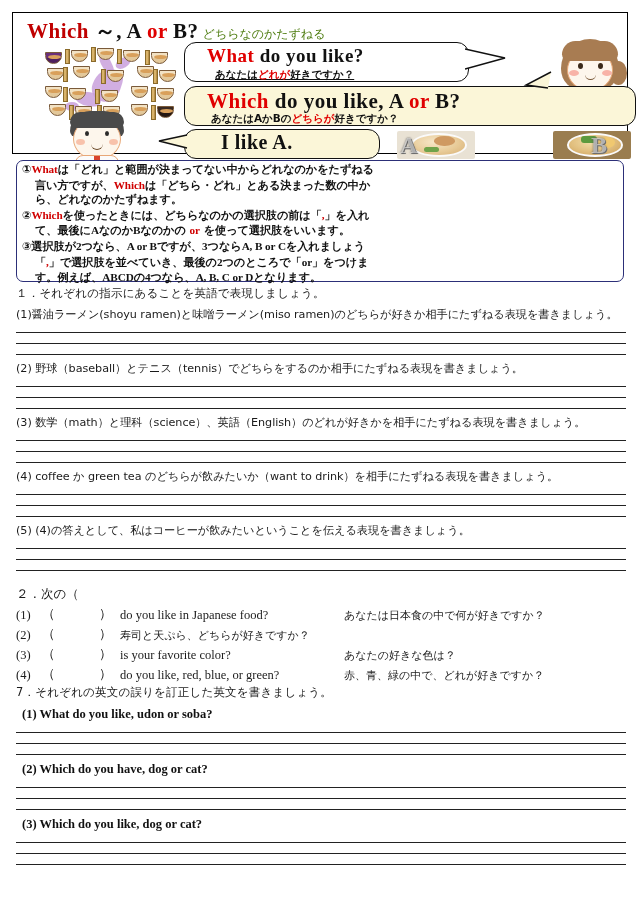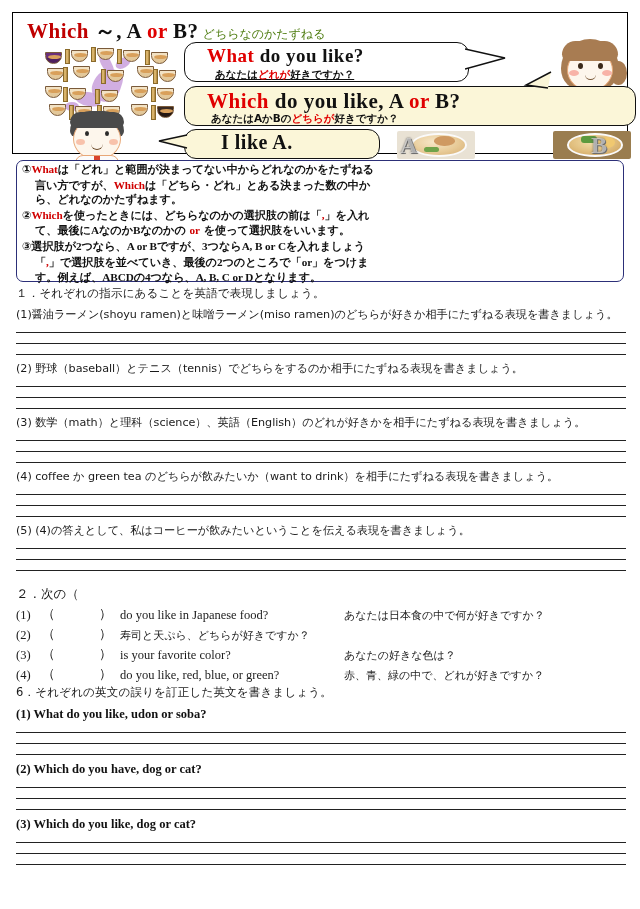--- a/index.html
+++ b/index.html
@@ -348,21 +348,21 @@
   }
   .s2-head-paren {
     font-family: "Liberation Serif", serif;
     font-size: 12.5px;
   }
   .s3-q {
     font-family: "Liberation Serif", serif;
     font-size: 12.5px;
     font-weight: bold;
     color: #111;
-    margin-left: 16px;
+    margin-left: 22px;
   }
 </style>
 </head>
 <body>
 
 <div class="header-box">
 
   <div class="title-line">
     <span class="title-main">Which</span><span class="title-main title-dark"> ～, A </span><span class="title-main title-or">or</span><span class="title-main title-dark"> B?</span>
     <span class="title-jp">どちらなのかたずねる</span>
@@ -583,21 +583,21 @@
         <span class="s2-paren">
           <span>（</span>
           <span>）</span>
         </span>
         <span class="s2-en">do you like, red, blue, or green?</span>
         <span class="s2-jp">赤、青、緑の中で、どれが好きですか？</span>
       </div>
     </div>
 
   <div style="height:2px;"></div>
-  <div class="sec-head">6．それぞれの英文の誤りを訂正した英文を書きましょう。</div>
+  <div class="sec-head">7．それぞれの英文の誤りを訂正した英文を書きましょう。</div>
   <div id="section3-questions">
       <div style="height: 7px;"></div>
       <div class="s3-q">(1) What do you like, udon or soba?</div>
       <div class="rule-gap"></div>
       <div class="rule"></div>
       <div class="rule-gap"></div>
       <div class="rule"></div>
       <div class="rule-gap"></div>
       <div class="rule"></div>
       <div style="height: 7px;"></div>

